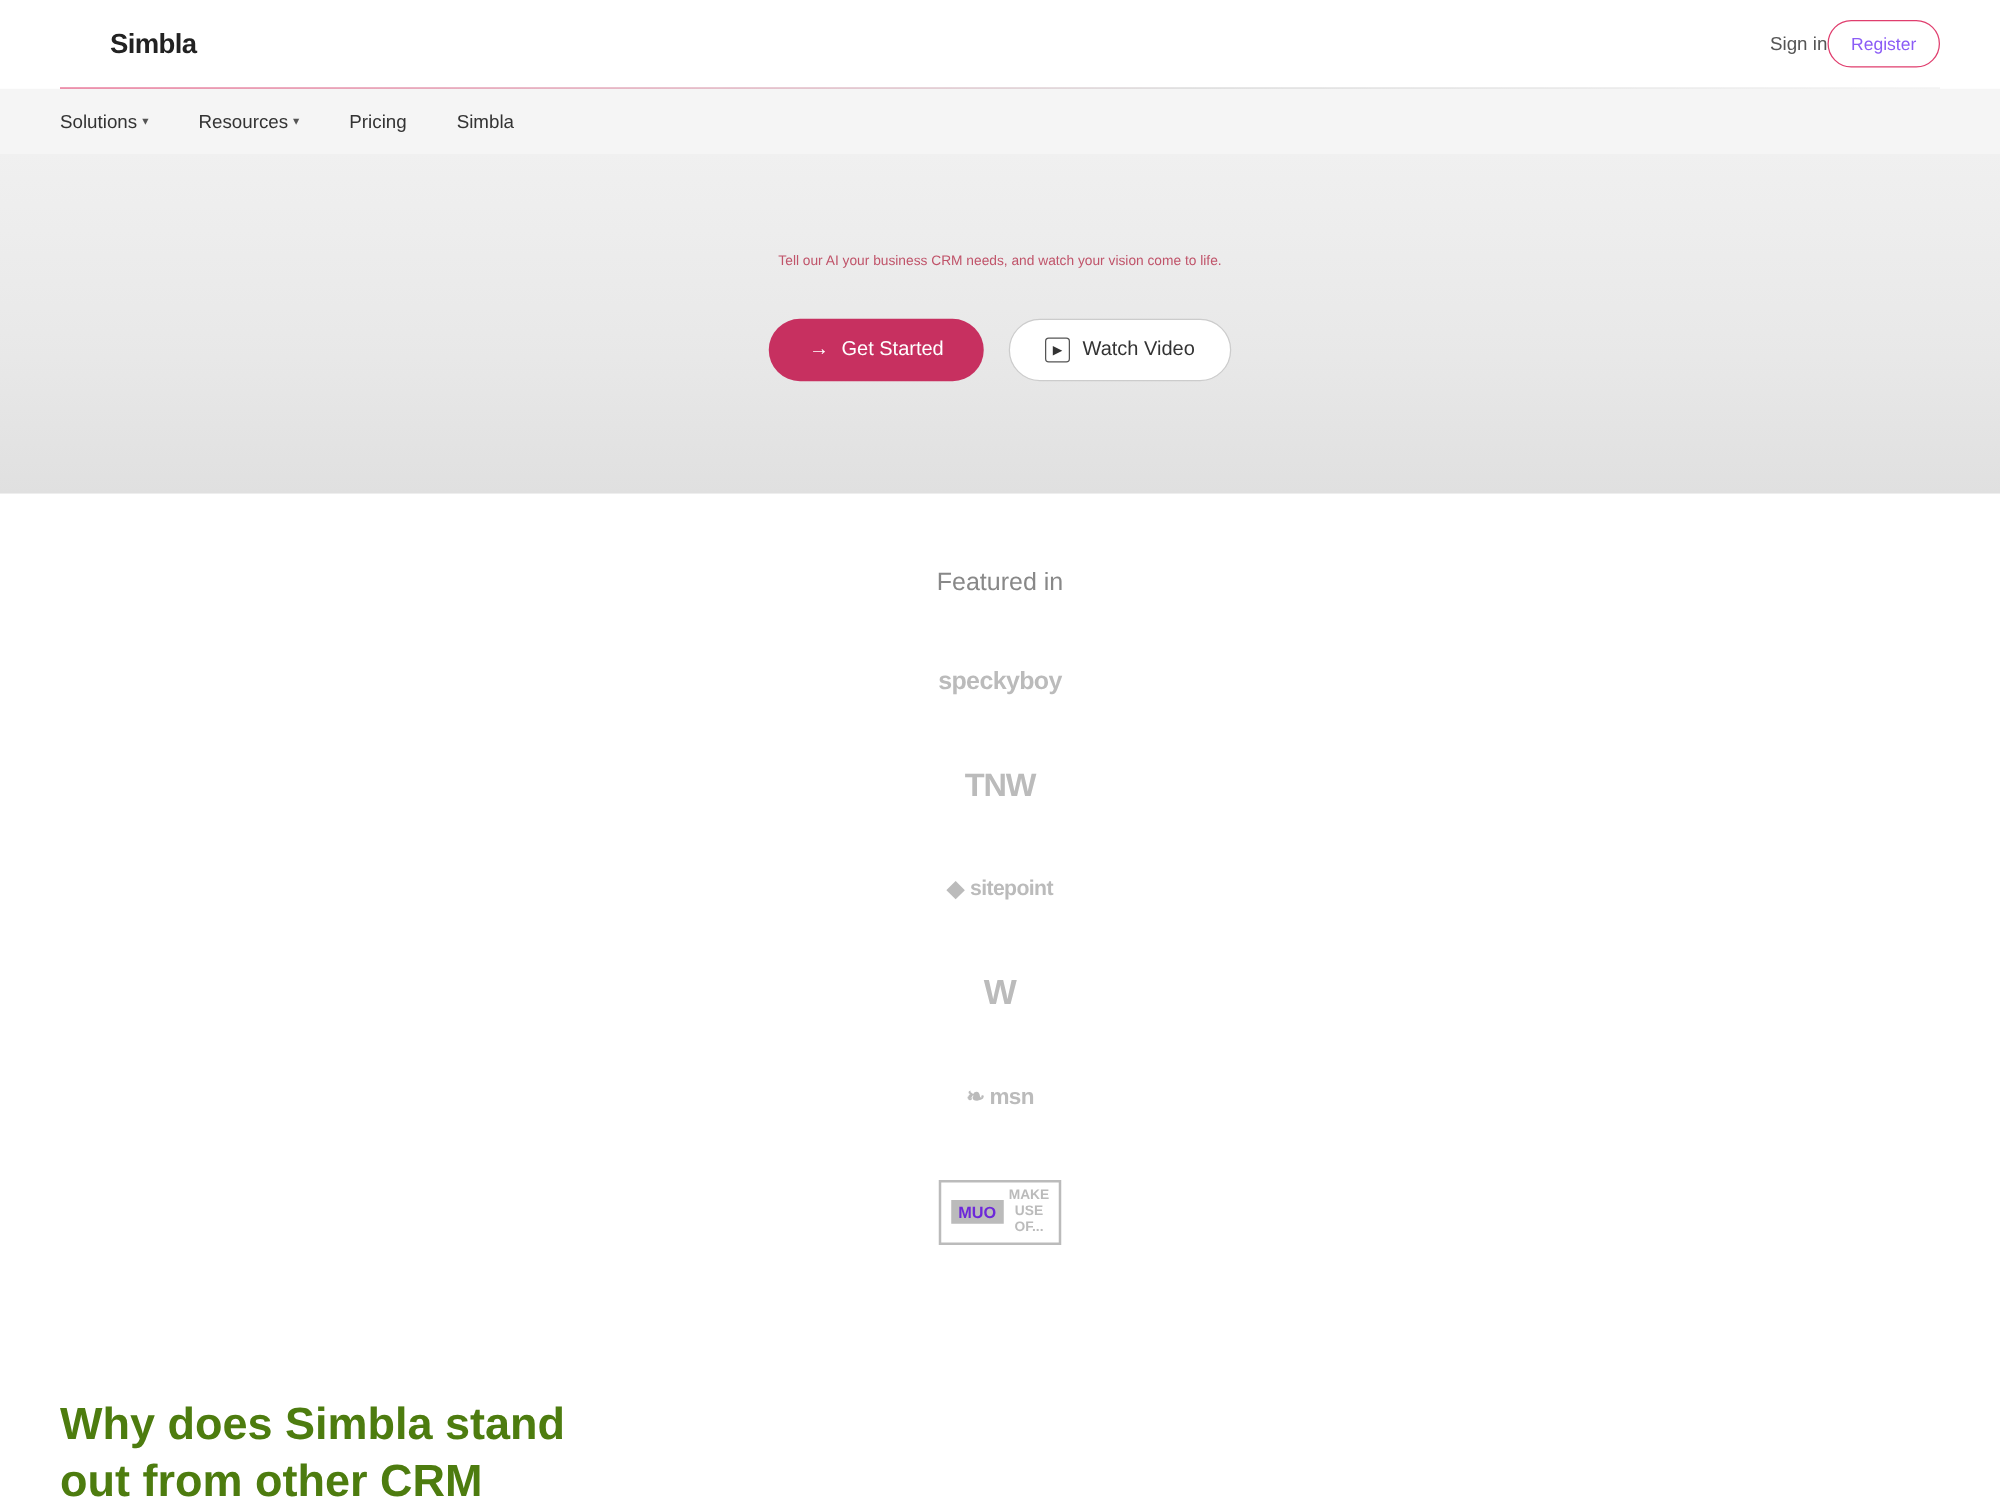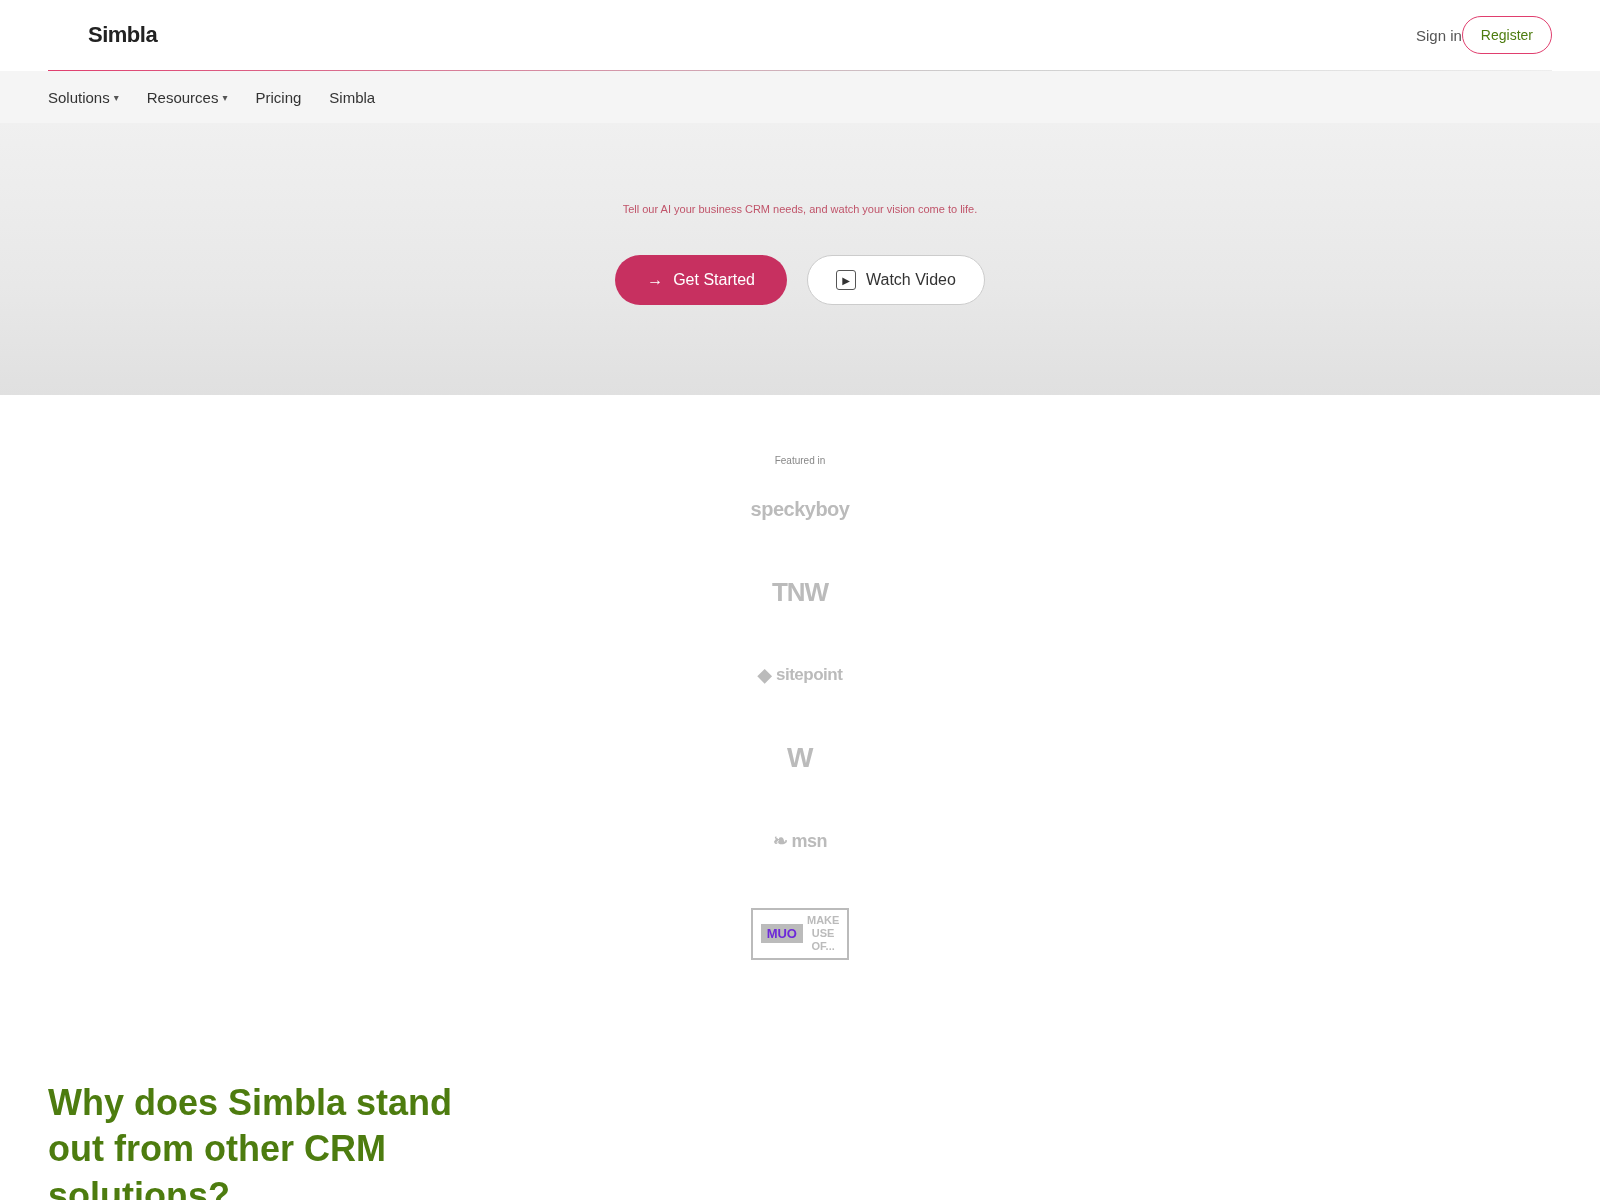--- a/index.html
+++ b/index.html
@@ -27,40 +27,40 @@
       gap: 0;
     }
     .sign-in-link {
       color: #555;
       font-size: 15px;
       text-decoration: none;
       cursor: pointer;
     }
     .register-btn {
       border: 1.5px solid #e03e6e;
-      color: #4d7c0f;
+      color: #8b5cf6;
       background: transparent;
       border-radius: 20px;
       padding: 10px 18px;
       font-size: 14px;
       cursor: pointer;
     }
 
     
     .top-divider {
       height: 1px;
       background: linear-gradient(to right, #e03e6e, #ccc 60%, #eee);
       margin: 0 48px;
     }
 
     
     .nav {
       display: flex;
       align-items: center;
-      gap: 28px;
+      gap: 40px;
       padding: 0 48px;
       height: 52px;
       background: #f5f5f5;
     }
     .nav-item {
       font-size: 15px;
       color: #333;
       cursor: pointer;
       display: flex;
       align-items: center;
@@ -135,23 +135,23 @@
       font-size: 10px;
     }
 
     
     .featured-section {
       padding: 60px 48px 50px;
       text-align: center;
       background: #fff;
     }
     .featured-label {
-      font-size: 10px;
+      font-size: 20px;
       color: #888;
-      margin-bottom: 32px;
+      margin-bottom: 56px;
     }
     .logos-row {
       display: flex;
       justify-content: center;
       align-items: center;
       gap: 56px;
       flex-wrap: wrap;
       flex-direction: column;
     }
     .logo-item {

